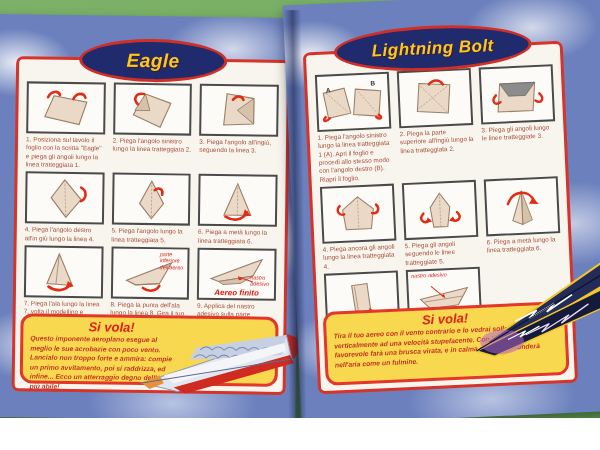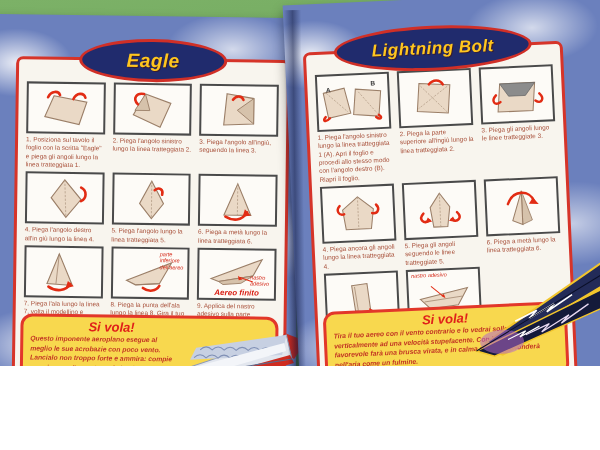--- a/index.html
+++ b/index.html
@@ -1,17 +1,17 @@
 <!DOCTYPE html>
 <html><head>
 <meta charset="utf-8">
 <style>
   html,body{margin:0;padding:0;}
   body{font-family:"Liberation Sans",sans-serif;}
-  .scene{position:relative;width:600px;height:366px;overflow:hidden;
+  .scene{position:relative;width:600px;height:418px;overflow:hidden;
          background:linear-gradient(175deg,#7cb167 0%,#6aa55b 45%,#5f9b51 100%);}
   
   .page{position:absolute;box-shadow:0 6px 12px rgba(0,0,0,.38);}
   .sky{background-color:#6b80bd;
        background-image:
         radial-gradient(ellipse 90px 55px at 8% 12%, rgba(255,255,255,.85), rgba(255,255,255,0) 62%),
         radial-gradient(ellipse 110px 60px at 78% 8%, rgba(255,255,255,.7), rgba(255,255,255,0) 60%),
         radial-gradient(ellipse 95px 60px at 30% 42%, rgba(232,238,252,.55), rgba(255,255,255,0) 65%),
         radial-gradient(ellipse 120px 70px at 88% 55%, rgba(255,255,255,.6), rgba(255,255,255,0) 60%),
         radial-gradient(ellipse 100px 60px at 15% 82%, rgba(255,255,255,.7), rgba(255,255,255,0) 60%),

